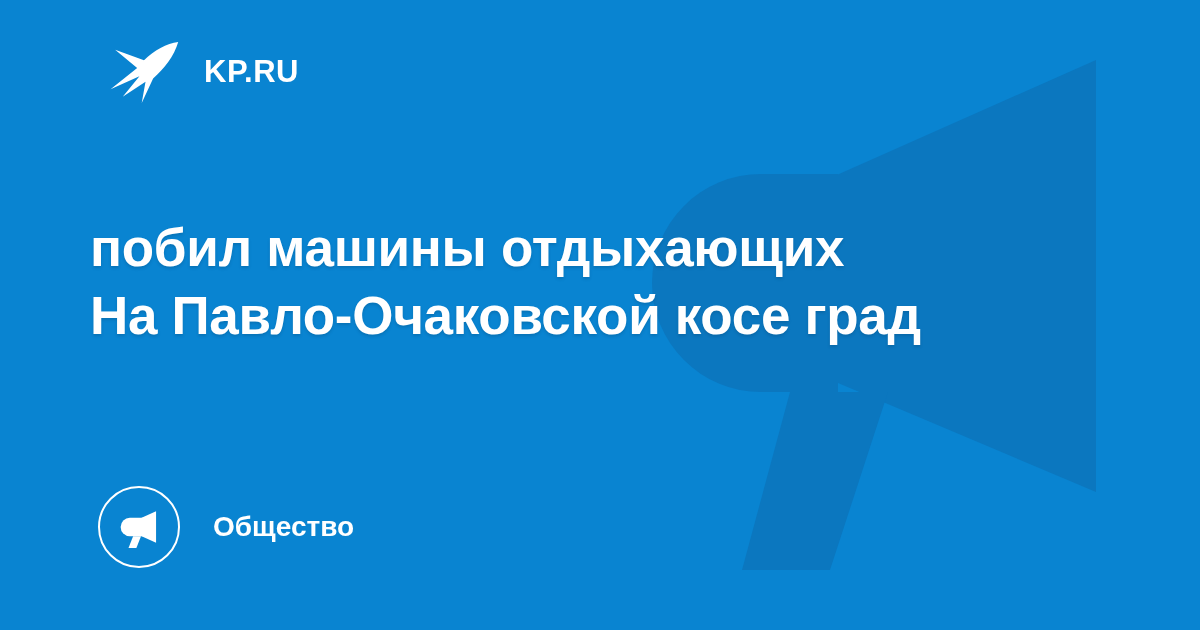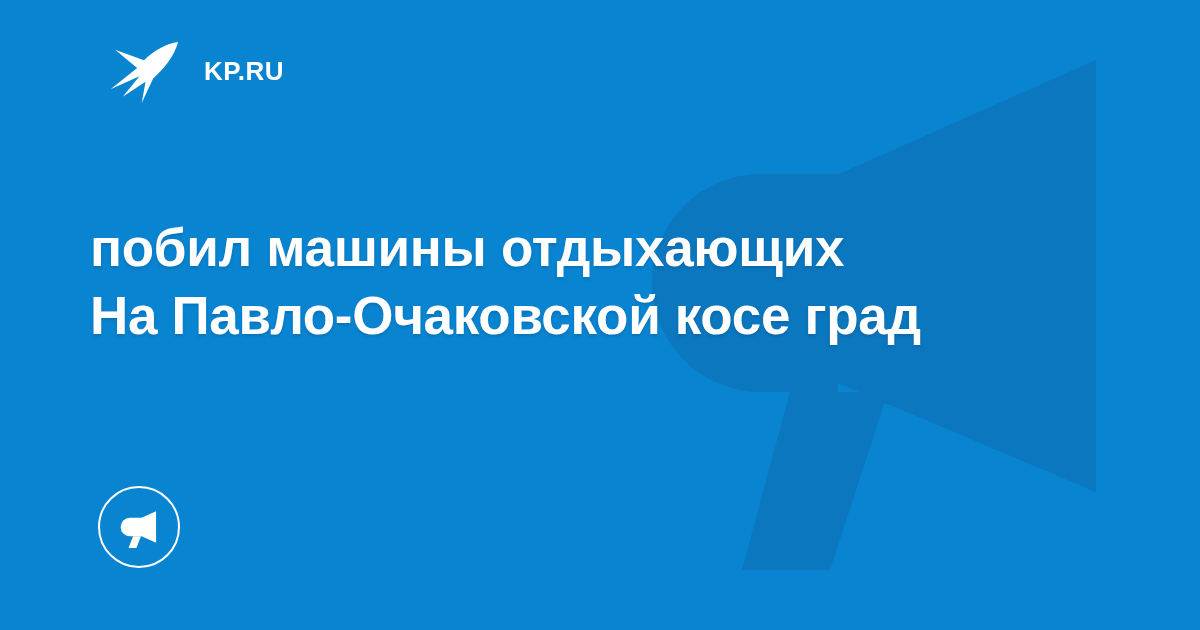--- a/index.html
+++ b/index.html
@@ -43,21 +43,21 @@
   }
   .brand-mark {
     width: 76px;
     height: 76px;
     flex: 0 0 76px;
     display: block;
   }
   .brand-name {
     margin-left: 22px;
     color: #ffffff;
-    font-size: 26px;
+    font-size: 31px;
     font-weight: bold;
     letter-spacing: 0.5px;
     line-height: 1;
     white-space: nowrap;
   }
 
   
   .headline {
     position: absolute;
     left: 90px;
@@ -140,15 +140,16 @@
   <div class="category">
     <span class="category-icon-ring">
       <svg viewBox="0 0 64 64" aria-hidden="true">
         <g fill="#ffffff">
           <polygon points="58,8 58,56 36,46 36,18"></polygon>
           <path d="M 18,18 L 40,18 L 40,46 L 18,46 a 14,14 0 0 1 0,-28 Z"></path>
           <polygon points="23,46 35,46 28,64 16,64"></polygon>
         </g>
       </svg>
     </span>
+    <span class="category-label">Общество</span>
   </div>
 
 </div>
 
 </body></html>

